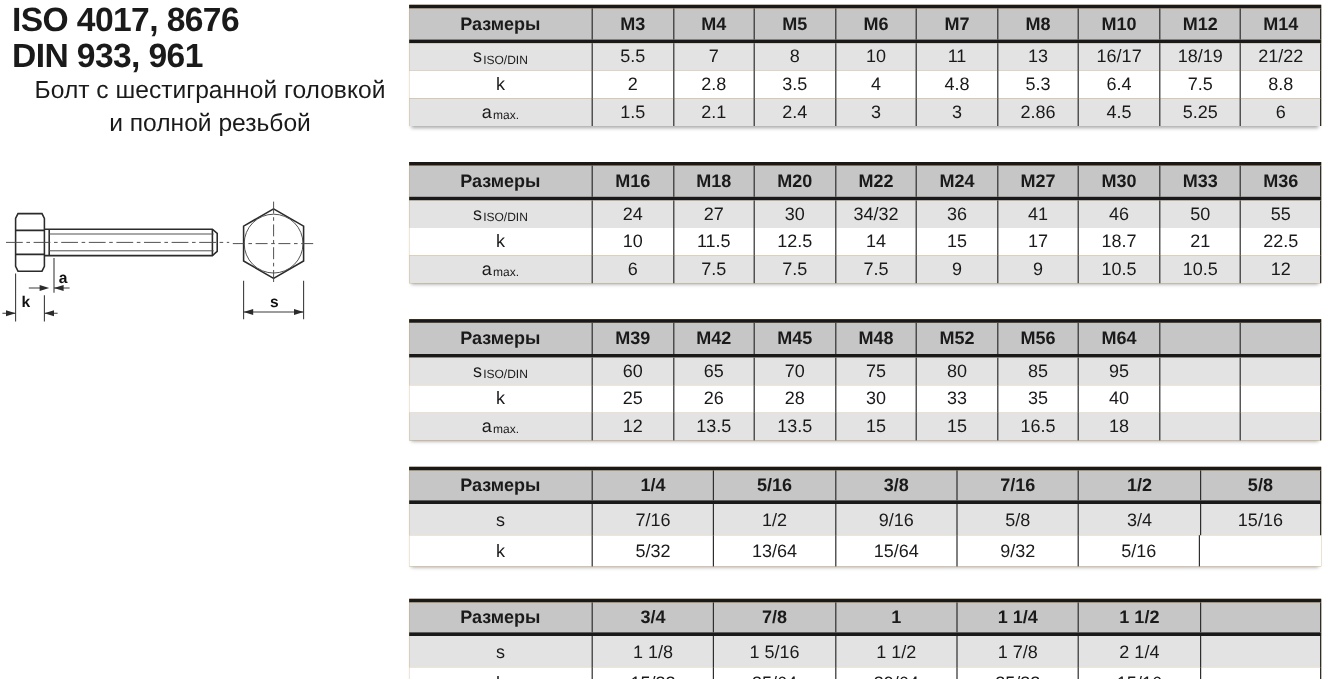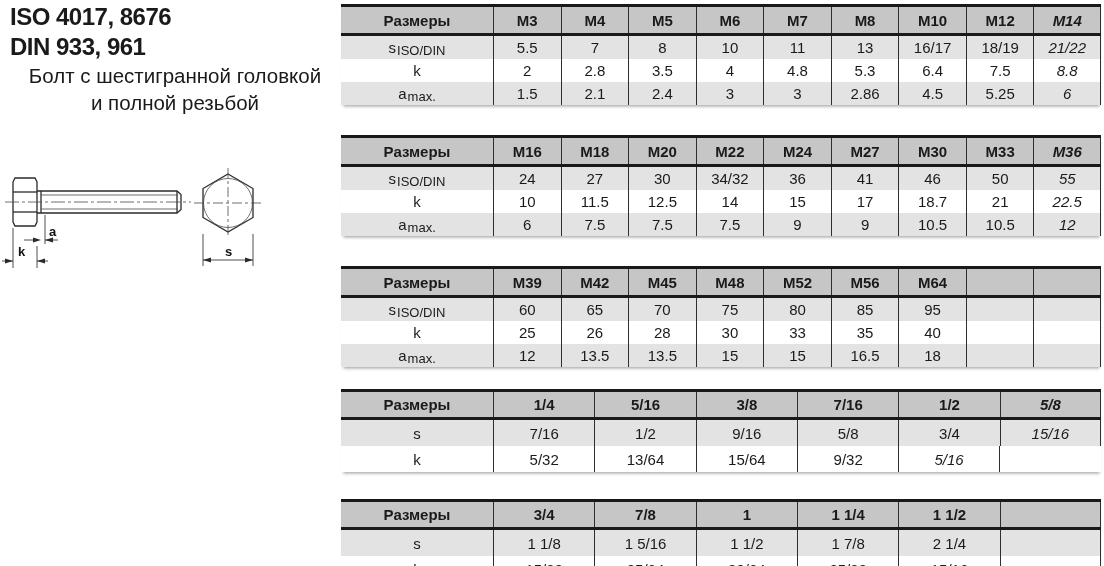--- a/index.html
+++ b/index.html
@@ -3,21 +3,21 @@
 <meta charset="utf-8">
 <style>
   html,body{margin:0;padding:0;}
   body{
     width:1104px;height:566px;position:relative;overflow:hidden;
     background:#ffffff;color:#1a1a1a;
     font-family:"Liberation Sans","DejaVu Sans",sans-serif;
   }
   
   #left-panel{position:absolute;left:10px;top:2px;width:330px;}
-  .title-line{font-size:24px;font-weight:bold;line-height:30px;letter-spacing:-0.5px;}
+  .title-line{font-size:28px;font-weight:bold;line-height:30px;letter-spacing:-0.5px;}
   .subtitle-line{font-size:20.5px;font-weight:normal;line-height:27px;text-align:center;}
   #drawing-wrap{position:absolute;left:0px;top:156px;width:280px;height:135px;}
 
   
   #tables{position:absolute;left:341px;top:0;width:760px;}
   .tbl{
     width:760px;background:#a16207;
     border-top:3px solid #191919;
     box-shadow:0 3px 3px -1.5px rgba(0,0,0,0.35);
   }
@@ -30,22 +30,22 @@
   .trow.header{background:#c6c6c6;border-bottom:3px solid #191919;}
   .trow.header .tcell{font-weight:bold;}
   .trow.shaded{background:#e3e3e3;}
   .trow.plain{background:#ffffff;}
   .tcell{
     display:flex;align-items:center;justify-content:center;
     font-size:15px;color:#1a1a1a;border-left:1px solid #2e2e2e;
     white-space:nowrap;overflow:hidden;
   }
   .tcell.c0{border-left:none;}
-  .trow .tcell:last-child{border-right:1px solid #2e2e2e;font-style:italic;}
-  .tcell sub{font-size:13px;line-height:1;transform:translateY(3px);margin-left:1px;}
+  .trow .tcell:last-child{border-right:1px solid #2e2e2e;}
+  .tcell sub{font-size:10px;line-height:1;transform:translateY(3px);margin-left:1px;}
   .metric .trow.header{height:26px;}
   .metric .trow:not(.header){height:23px;}
   .inch .trow.header{height:25px;}
   .inch .trow:not(.header){height:26px;}
 
   
   .ln{stroke:#2b2b2b;stroke-width:1.3;fill:none;}
   .thin{stroke:#4a4a4a;stroke-width:0.8;fill:none;}
   .dim{stroke:#3a3a3a;stroke-width:0.9;fill:none;}
   .arr{fill:#2b2b2b;stroke:none;}

